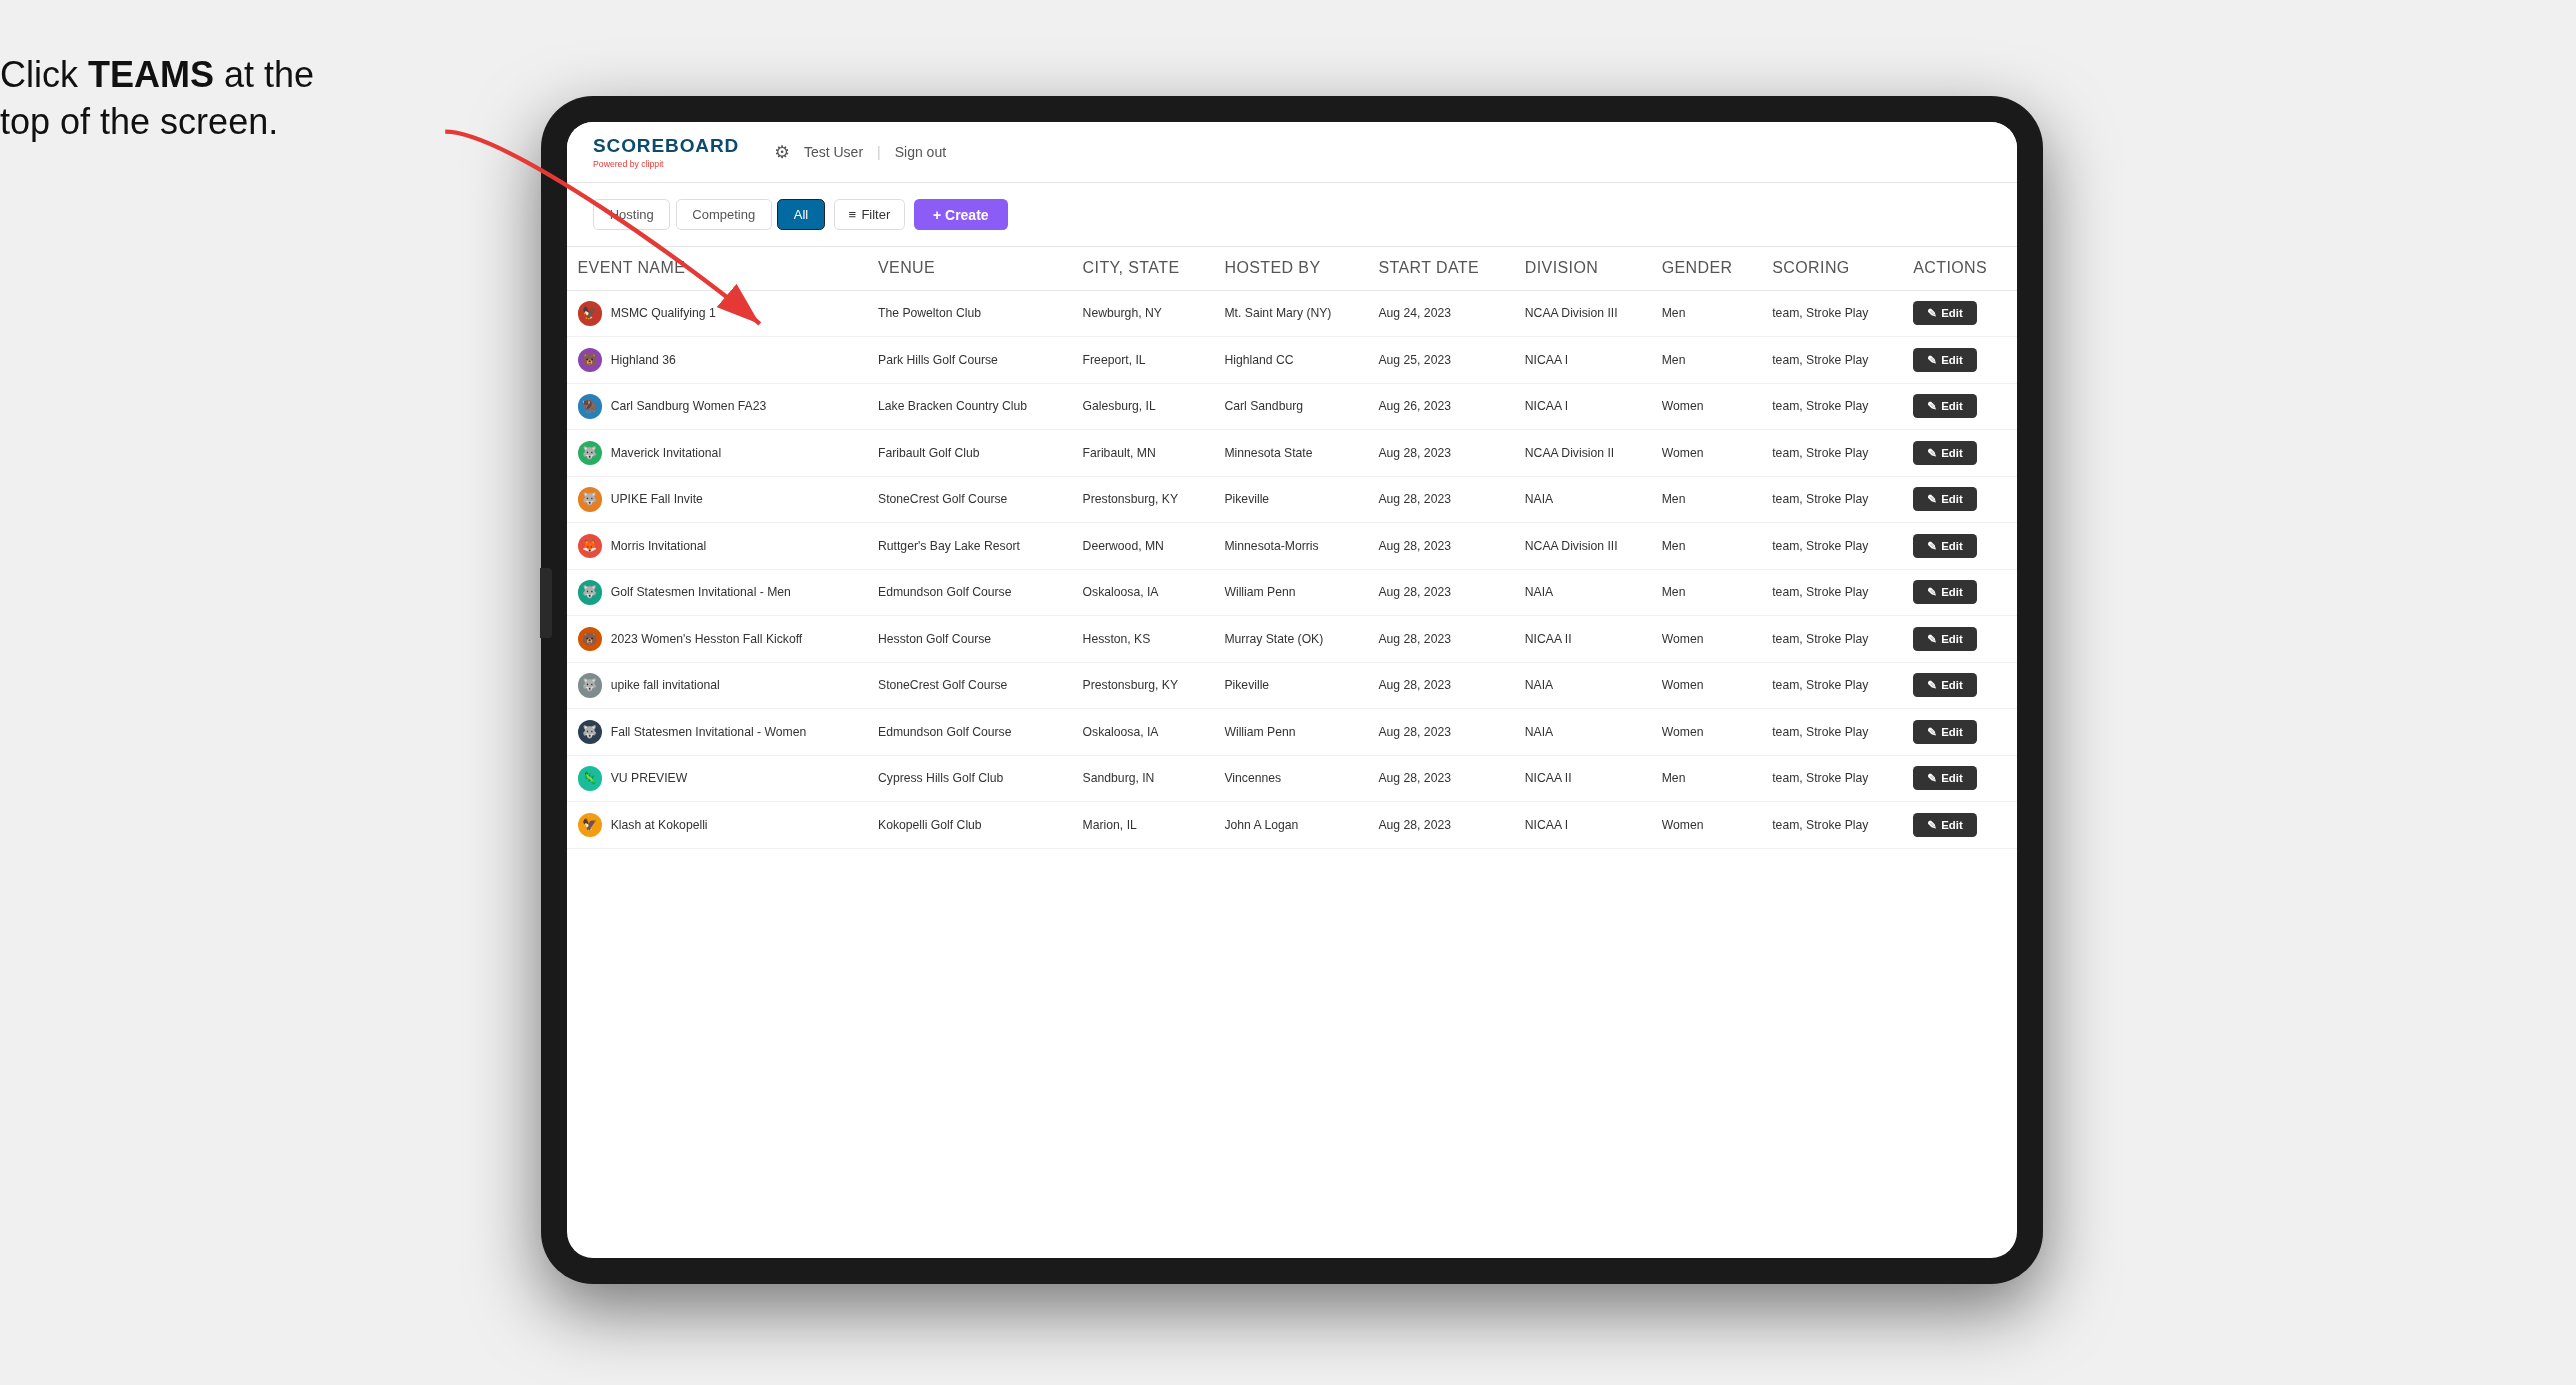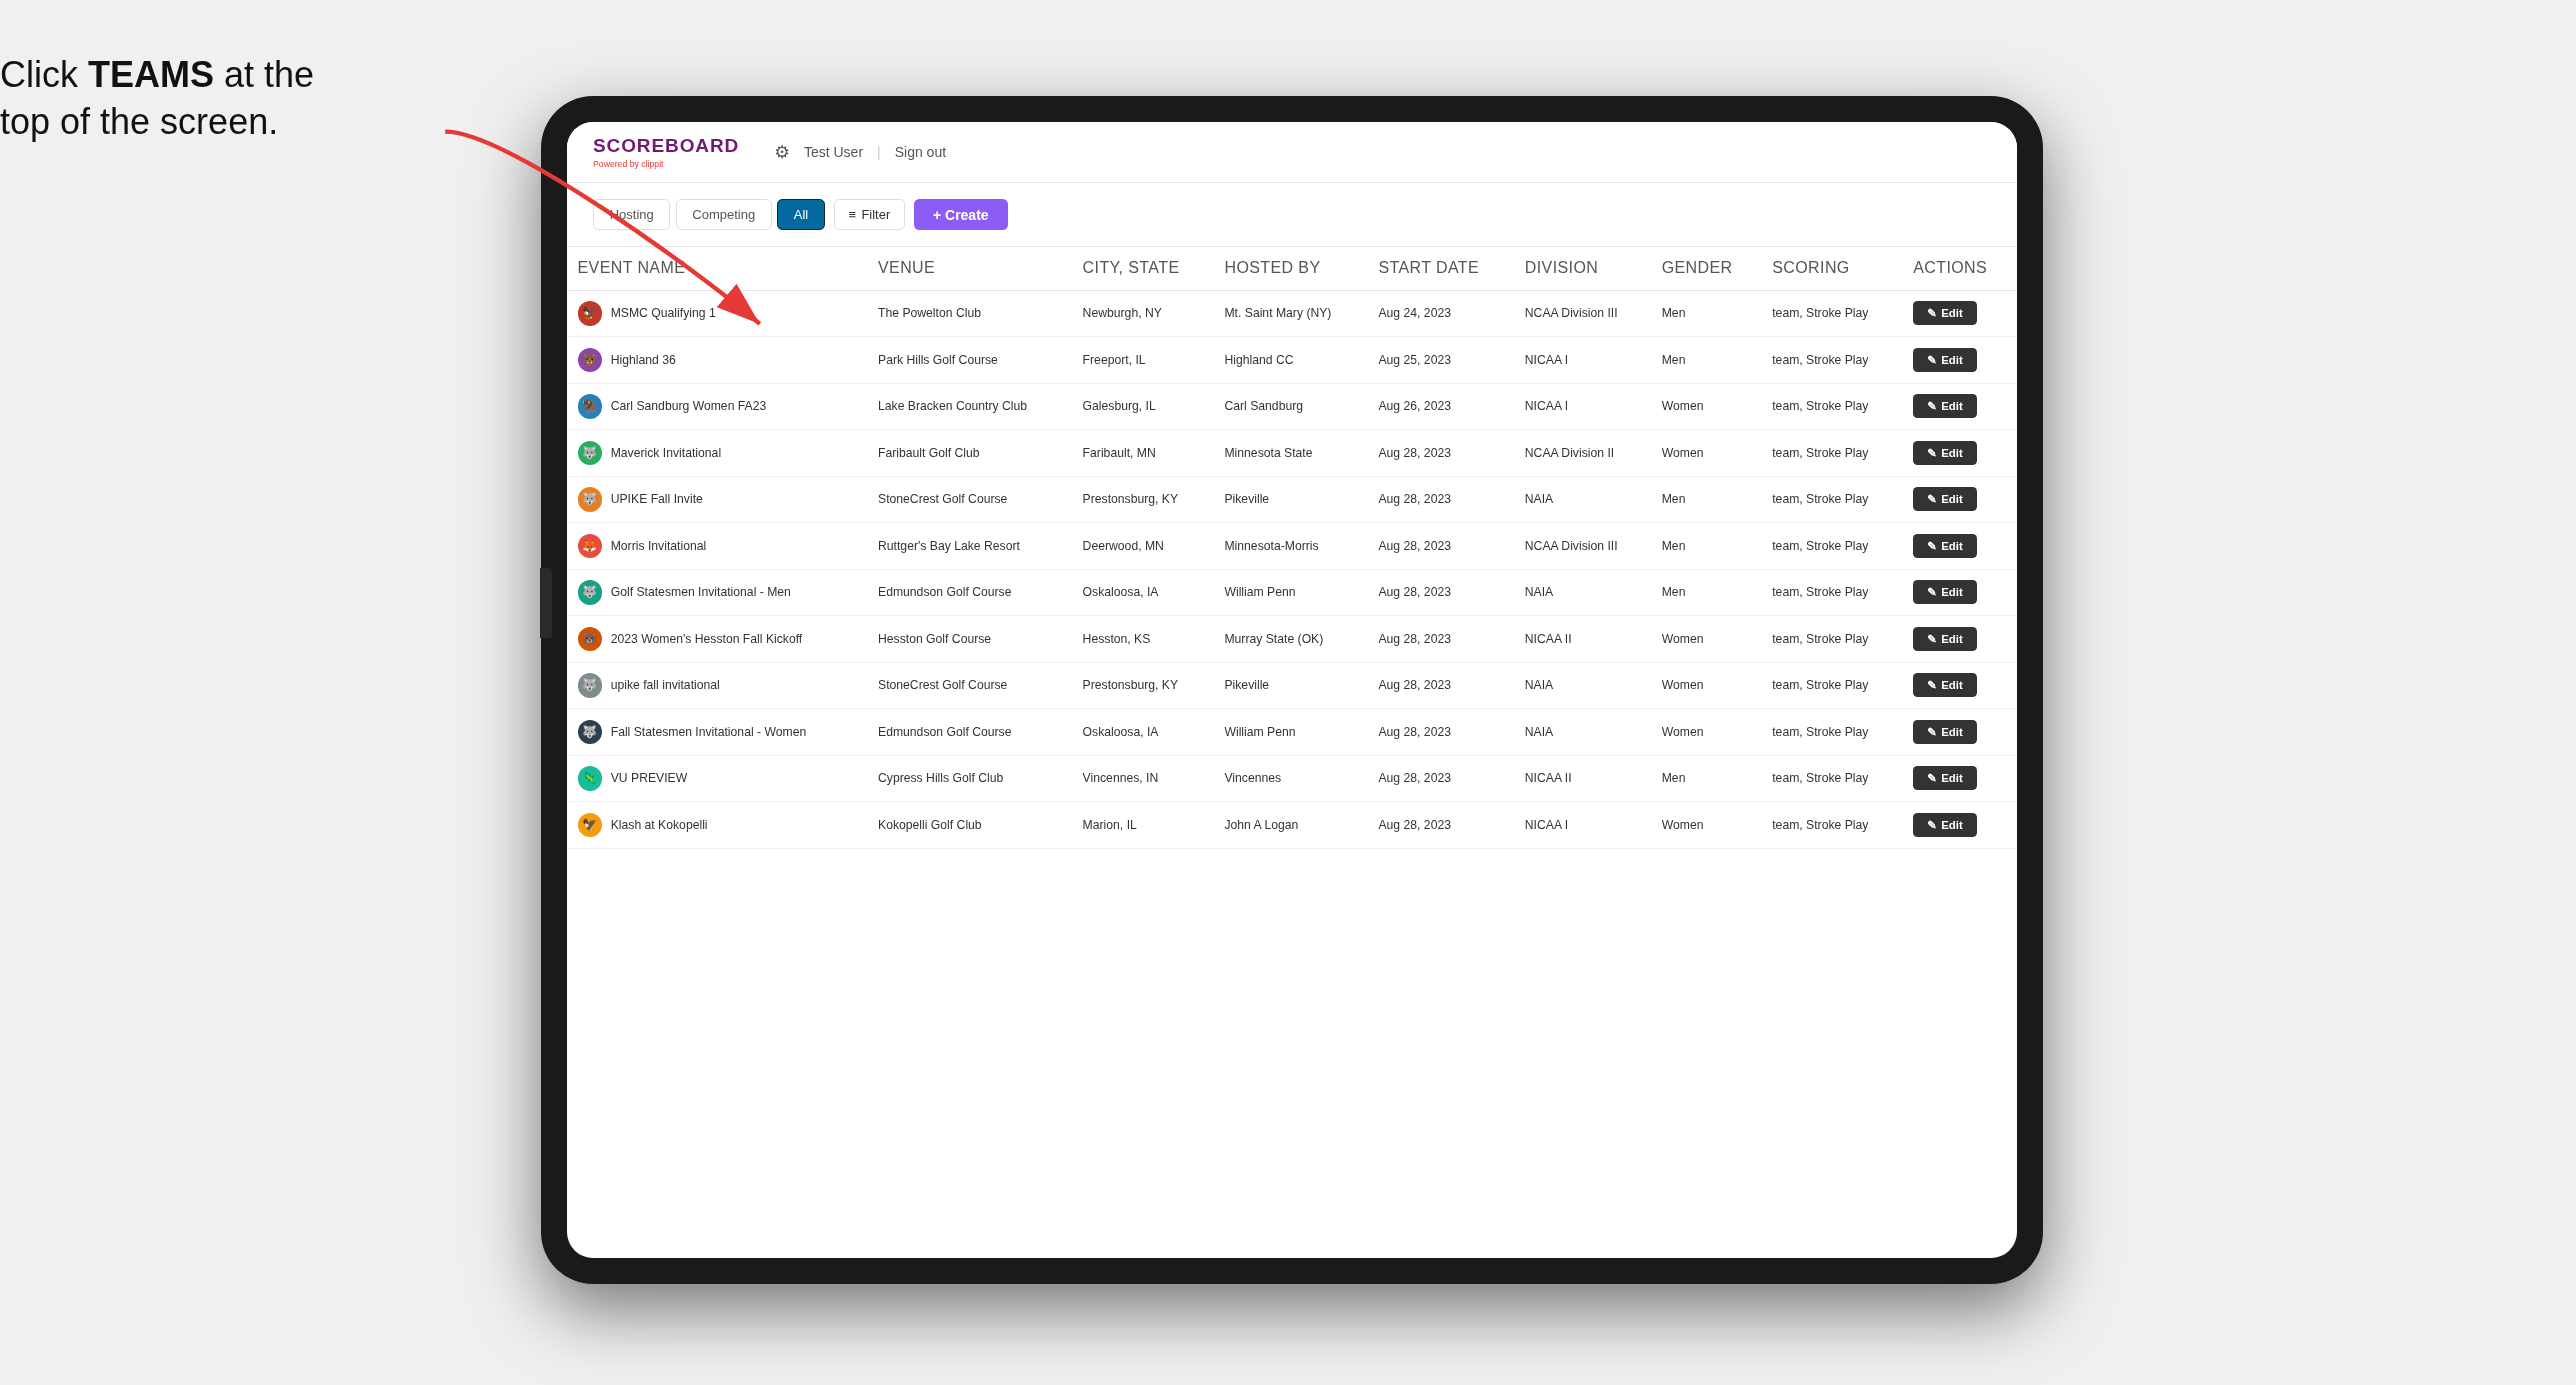--- a/index.html
+++ b/index.html
@@ -72,21 +72,21 @@
     }
     .logo-area {
       display: flex;
       flex-direction: column;
       margin-right: 35px;
     }
     .logo-text {
       font-size: 19px;
       font-weight: 900;
       letter-spacing: 0.9px;
-      color: #701a75;
+      color: #0c4a6e;
     }
     .logo-sub {
       font-size: 8.7px;
       color: #e53935;
       margin-top: 1.7px;
     }
     .nav-links {
       display: flex;
       align-items: center;
       gap: 0;
@@ -551,21 +551,21 @@
     </td>
   </tr>
             <tr>
     <td>
       <div class="event-name-cell">
         <span class="team-icon" style="background:#1abc9c; color:#fff;">🦎</span>
         <span>VU PREVIEW</span>
       </div>
     </td>
     <td>Cypress Hills Golf Club</td>
-    <td>Vincennes, IN</td>
+    <td>Sandburg, IN</td>
     <td>Vincennes</td>
     <td>Aug 28, 2023</td>
     <td>NICAA II</td>
     <td>Men</td>
     <td>team, Stroke Play</td>
     <td>
       <button class="edit-btn">
         <span>✎</span>
         <span>Edit</span>
       </button>

